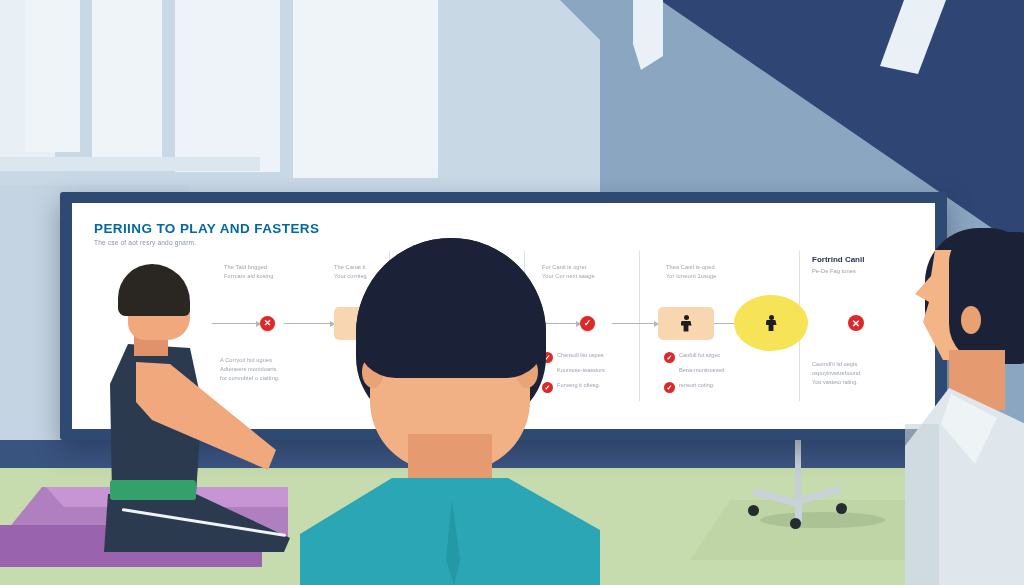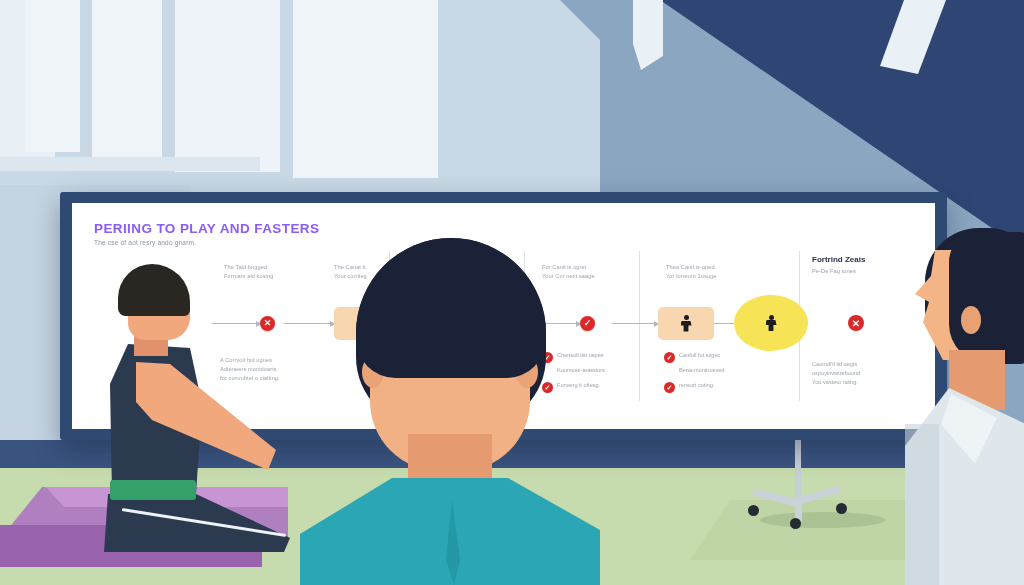--- a/index.html
+++ b/index.html
@@ -95,21 +95,21 @@
   .cast-2 { left:836px; top:503px; }
   .cast-3 { left:790px; top:518px; }
   .stand-shadow {
     position:absolute; left:760px; top:512px; width:125px; height:16px;
     background:#9db688; opacity:.6; border-radius:50%;
   }
 
   
   .slide { position:absolute; inset:0; padding:18px 22px; }
   .slide-title {
-    font-size:13.5px; font-weight:bold; color:#8b5cf6;
+    font-size:13.5px; font-weight:bold; color:#0369a1;
     letter-spacing:.4px; margin-bottom:3px;
   }
   .slide-sub {
     font-size:6.5px; color:#8a93a3; letter-spacing:.2px; margin-bottom:10px;
   }
   .timeline {
     position:absolute; left:22px; right:18px; top:48px; bottom:12px;
   }
   .divider {
     position:absolute; top:0; width:1px; height:150px; background:#dde1e7;
@@ -418,21 +418,21 @@
               <span class="bdot" style="visibility:hidden"></span>
               <span class="btxt">Bena-monitrosvett</span>
             </div>
             <div class="bullet">
               <span class="bdot">✓</span>
               <span class="btxt">rensort coting.</span>
             </div>
           </div>
 
           <div class="endpanel">
-            <div class="end-title">Fortrind Zeais</div>
+            <div class="end-title">Fortrind Canil</div>
             <div class="end-sub">Pe-De Fag tones</div>
             <div class="end-x">✕</div>
             <div class="end-note" style="white-space:pre-line;">Caomdl'il lid uegts
 ospoyinvwtrebound
 You vasteto raling.</div>
           </div>
 
         </div>
       </div>
     </div>

